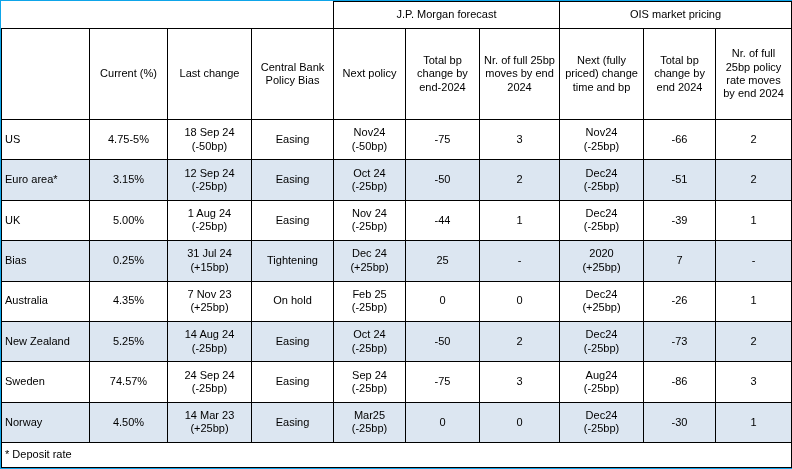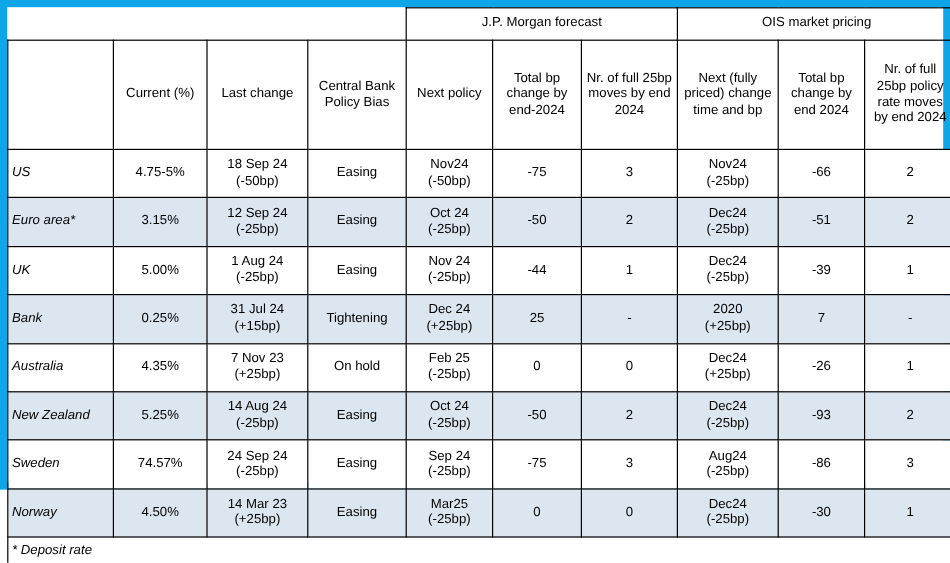--- a/index.html
+++ b/index.html
@@ -9,23 +9,23 @@
   }
   body {
     width: 792px;
     height: 469px;
     font-family: "Liberation Sans", sans-serif;
     color: #000000;
     overflow: hidden;
   }
   .sheet {
     width: 792px;
-    height: 408px;
+    height: 469px;
     box-sizing: border-box;
-    border: 6px solid #0ea5e9;
+    border: 1px solid #0ea5e9;
     position: relative;
   }
   table.grid {
     border-collapse: collapse;
     table-layout: fixed;
     width: 790px;
     height: 467px;
   }
   table.grid td, table.grid th {
     border: 1px solid #000000;
@@ -46,42 +46,40 @@
   .colhead {
     text-align: center;
     font-size: 11px;
     height: 86px;
   }
   .rowlabel {
     text-align: left;
     font-weight: bold;
     font-size: 11px;
     padding-left: 6px;
-    font-style: italic;
   }
   .cell {
     text-align: center;
     font-size: 11px;
   }
   .shade {
     background: #dce6f1;
   }
   .white {
     background: #ffffff;
   }
   .two-line span {
     display: block;
   }
   .footnote-row td {
     border: 1px solid #000000;
     text-align: left;
     font-size: 10.5px;
     padding-left: 4px;
     height: 20px;
-    font-style: italic;
   }
 </style>
 </head>
 <body>
 
 <div class="sheet">
   <table class="grid">
     <colgroup>
       <col style="width:88px">
       <col style="width:78px">
@@ -171,21 +169,21 @@
         <td class="cell">-44</td>
         <td class="cell">1</td>
         <td class="cell two-line">
           <span>Dec24</span>
           <span>(-25bp)</span>
         </td>
         <td class="cell">-39</td>
         <td class="cell">1</td>
       </tr>
       <tr class="shade">
-        <td class="rowlabel">Bank</td>
+        <td class="rowlabel">Bias</td>
         <td class="cell">0.25%</td>
         <td class="cell two-line">
           <span>31 Jul 24</span>
           <span>(+15bp)</span>
         </td>
         <td class="cell">Tightening</td>
         <td class="cell two-line">
           <span>Dec 24</span>
           <span>(+25bp)</span>
         </td>
@@ -230,21 +228,21 @@
         <td class="cell two-line">
           <span>Oct 24</span>
           <span>(-25bp)</span>
         </td>
         <td class="cell">-50</td>
         <td class="cell">2</td>
         <td class="cell two-line">
           <span>Dec24</span>
           <span>(-25bp)</span>
         </td>
-        <td class="cell">-93</td>
+        <td class="cell">-73</td>
         <td class="cell">2</td>
       </tr>
       <tr class="white">
         <td class="rowlabel">Sweden</td>
         <td class="cell">74.57%</td>
         <td class="cell two-line">
           <span>24 Sep 24</span>
           <span>(-25bp)</span>
         </td>
         <td class="cell">Easing</td>

